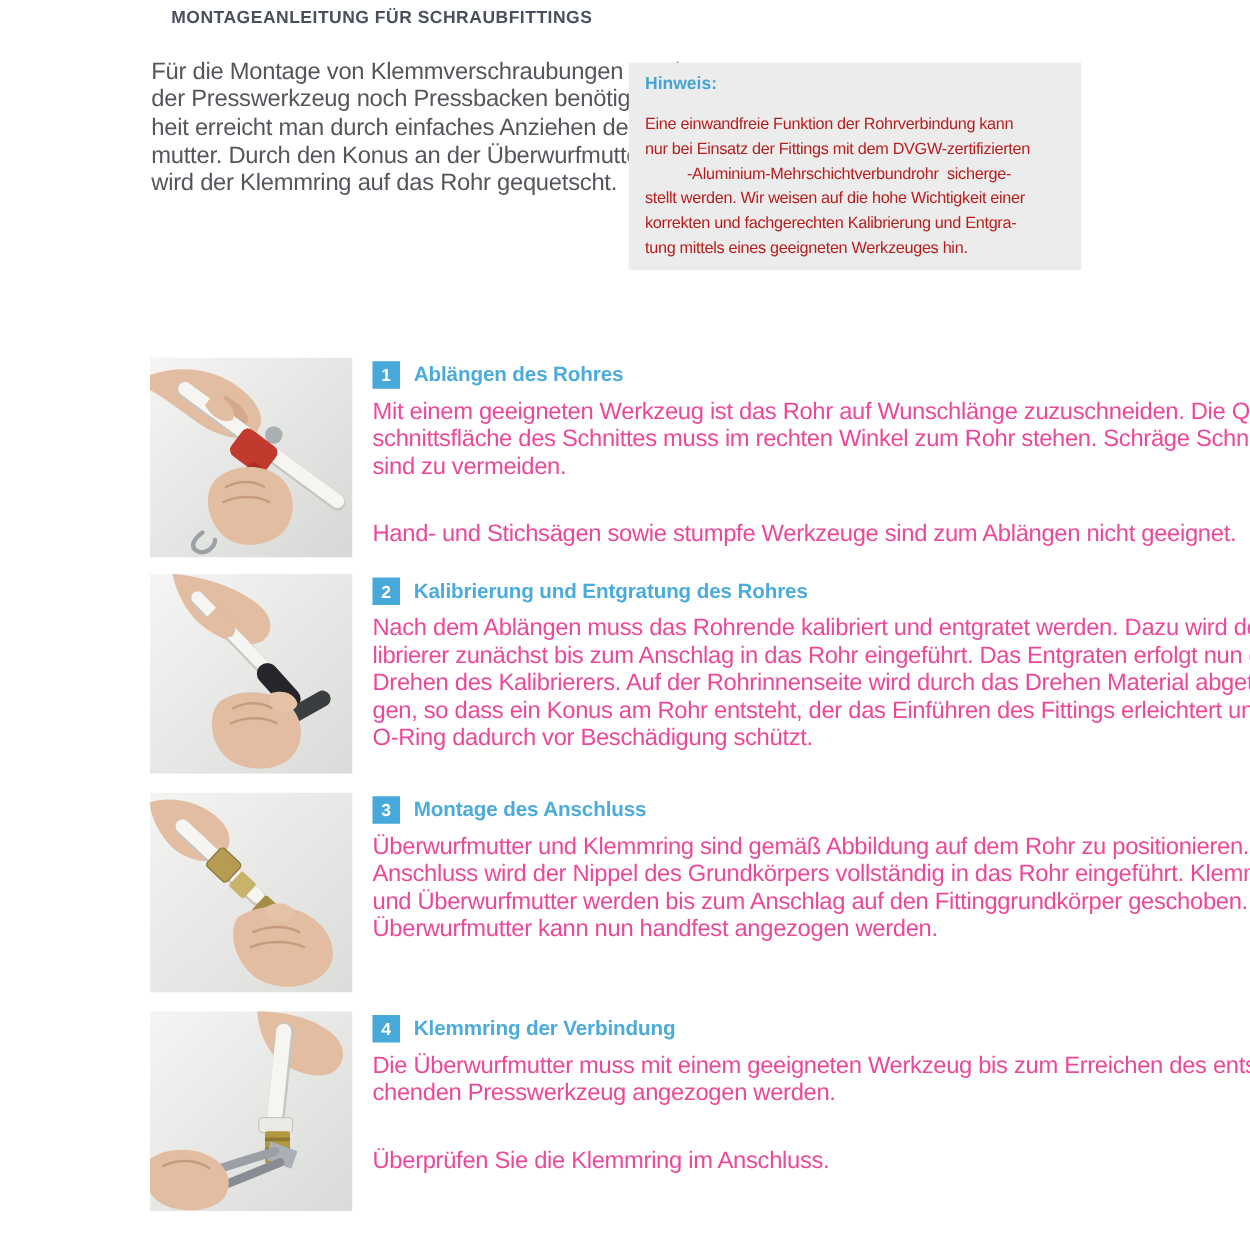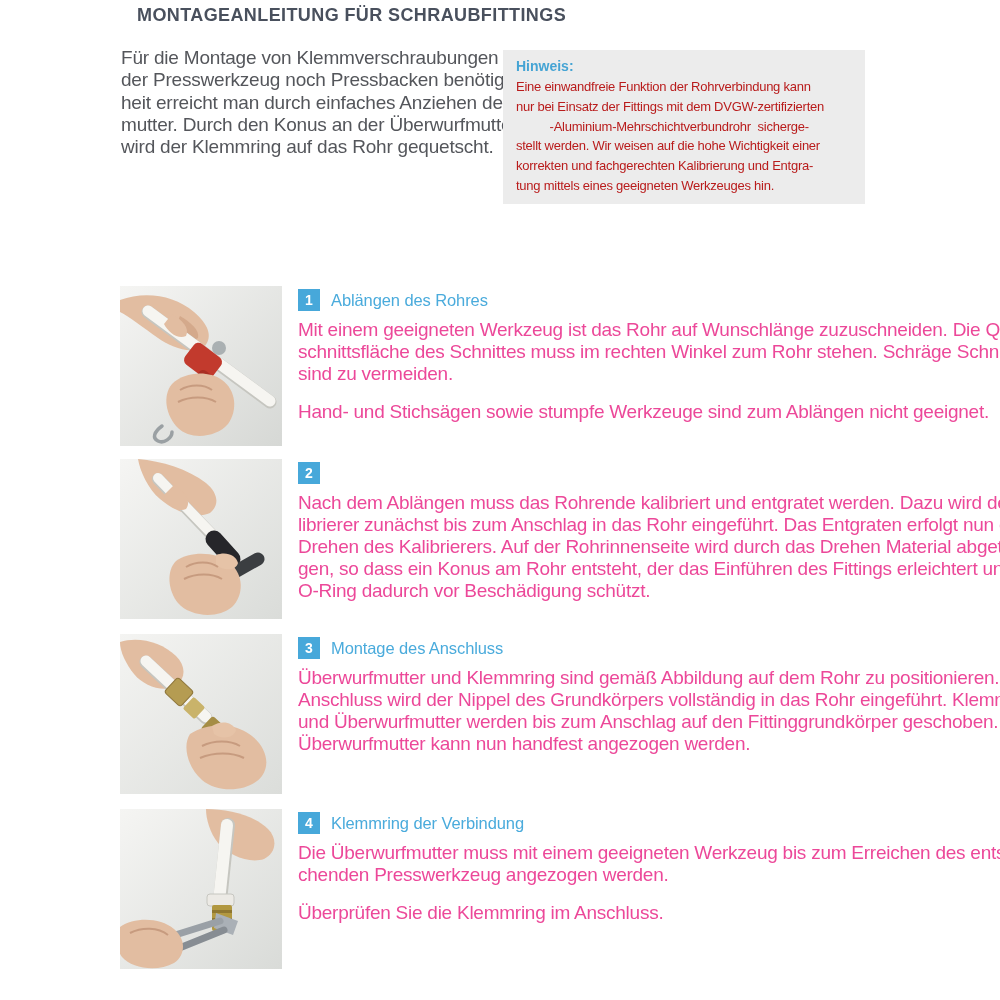--- a/index.html
+++ b/index.html
@@ -2,50 +2,50 @@
 <html><head>
 <meta charset="utf-8">
 <style>
   html,body{margin:0;padding:0;}
   body{
     width:1000px;height:1000px;position:relative;background:#ffffff;
     font-family:"Liberation Sans", sans-serif;color:#54565b;overflow:hidden;
   }
   .title{
     position:absolute;left:137px;top:5px;margin:0;
-    font-size:18px;font-weight:bold;letter-spacing:0.4px;color:#49505d;
+    font-size:14px;font-weight:bold;letter-spacing:0.4px;color:#49505d;
   }
   .intro{
     position:absolute;left:121px;top:47px;width:375px;
     font-size:19px;line-height:22.3px;letter-spacing:-0.2px;
     white-space:pre;color:#54565b;
   }
   .note{
     position:absolute;left:503px;top:50px;width:362px;min-height:142px;
     background:#ececec;box-sizing:border-box;padding:7px 13px 8px 13px;
   }
-  .note-label{font-size:14px;font-weight:bold;color:#45a4d4;line-height:18px;margin-bottom:2px;}
+  .note-label{font-size:14px;font-weight:bold;color:#45a4d4;line-height:18px;margin-bottom:14px;}
   .note-text{font-size:13px;line-height:19.8px;letter-spacing:-0.25px;white-space:pre;color:#b91c1c;}
   .step{position:absolute;left:120px;width:790px;height:162px;}
   .step1{top:286px}.step2{top:459px}.step3{top:634px}.step4{top:809px}
   .photo{position:absolute;left:0;top:0;width:162px;height:160px;}
   .photo svg{display:block;width:162px;height:160px;}
   .content{position:absolute;left:178px;top:3px;width:600px;}
   .step-head{display:flex;align-items:center;margin-bottom:8px;}
   .badge{
     width:22px;height:22px;background:#47a8da;color:#ffffff;
     display:flex;align-items:center;justify-content:center;
     font-size:14px;font-weight:bold;flex:0 0 22px;
   }
-  .step-title{margin-left:11px;font-size:16.5px;font-weight:normal;color:#4aabdc;letter-spacing:-0.1px;}
+  .step-title{margin-left:11px;font-size:16.5px;font-weight:bold;color:#4aabdc;letter-spacing:-0.1px;}
   .para{
     font-size:19px;line-height:22px;letter-spacing:-0.25px;
     white-space:pre;color:#ec4899;
   }
-  .para + .para{margin-top:16px;}
+  .para + .para{margin-top:32px;}
 </style>
 </head>
 <body>
 
 <h1 class="title">MONTAGEANLEITUNG FÜR SCHRAUBFITTINGS</h1>
 
 <div class="intro">Für die Montage von Klemmverschraubungen werden we-
 der Presswerkzeug noch Pressbacken benötigt. Die Dicht-
 heit erreicht man durch einfaches Anziehen der Überwurf-
 mutter. Durch den Konus an der Überwurfmutterinnenseite
@@ -115,20 +115,21 @@
       <line x1="106" y1="118" x2="138" y2="100" stroke="#3b3e41" stroke-width="13" stroke-linecap="round"></line>
       <path d="M56,102 C70,92 96,92 110,104 C124,116 124,136 112,148 C98,160 70,158 58,144 C48,132 46,112 56,102 Z" fill="#e2bda1"></path>
       <path d="M96,96 C106,92 116,96 118,104 C116,112 104,112 96,106 Z" fill="#e6c3a7"></path>
       <path d="M66,108 C76,102 90,102 98,108" stroke="#c79b7f" stroke-width="2" fill="none"></path>
       <path d="M64,120 C76,114 92,114 102,120" stroke="#c79b7f" stroke-width="2" fill="none"></path>
     </svg>
   </div>
   <div class="content">
     <div class="step-head">
       <span class="badge">2</span>
+      <span class="step-title">Kalibrierung und Entgratung des Rohres</span>
     </div>
     <div class="para">Nach dem Ablängen muss das Rohrende kalibriert und entgratet werden. Dazu wird der Ka-
 librierer zunächst bis zum Anschlag in das Rohr eingeführt. Das Entgraten erfolgt nun durch
 Drehen des Kalibrierers. Auf der Rohrinnenseite wird durch das Drehen Material abgetra-
 gen, so dass ein Konus am Rohr entsteht, der das Einführen des Fittings erleichtert und den
 O-Ring dadurch vor Beschädigung schützt.</div>
   </div>
 </section>
 
 <section class="step step3">

